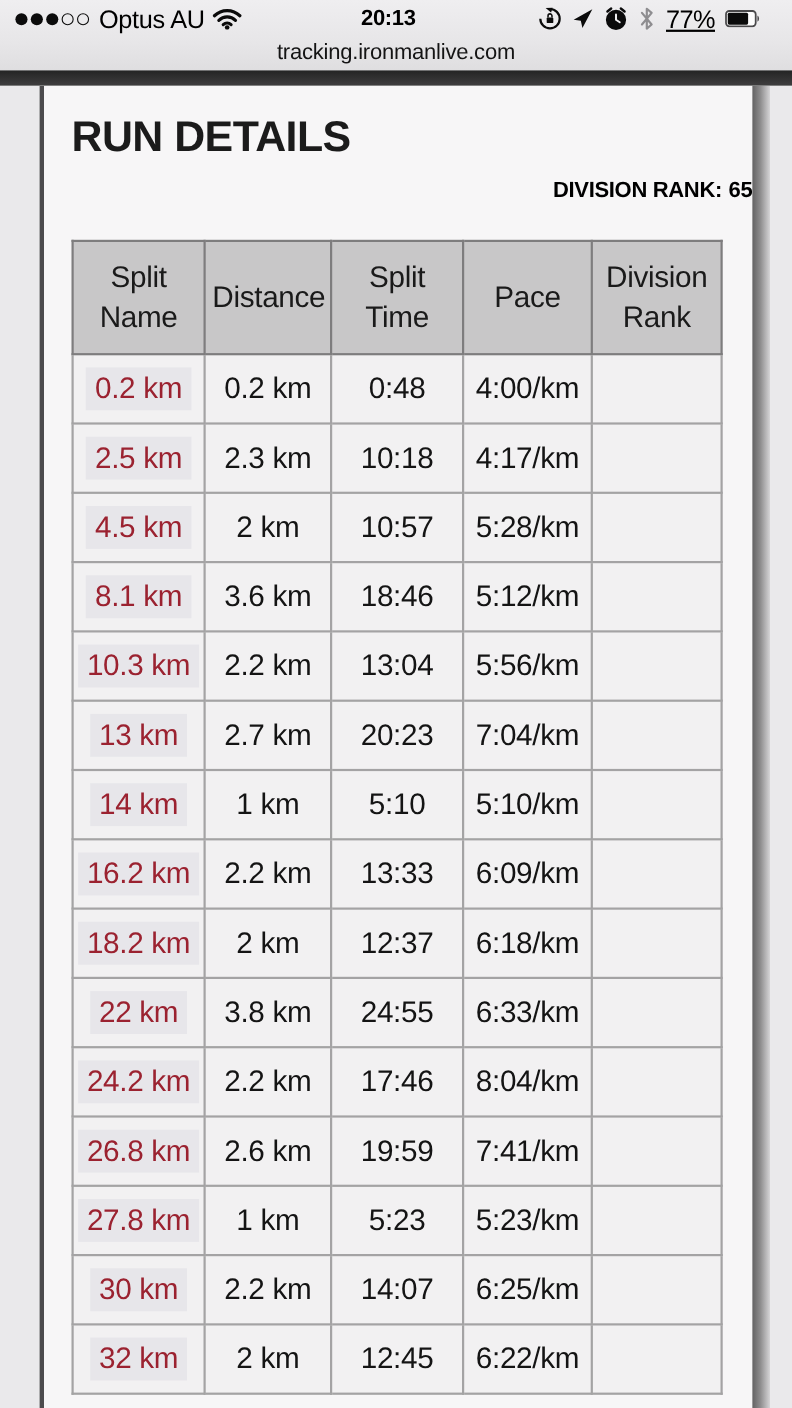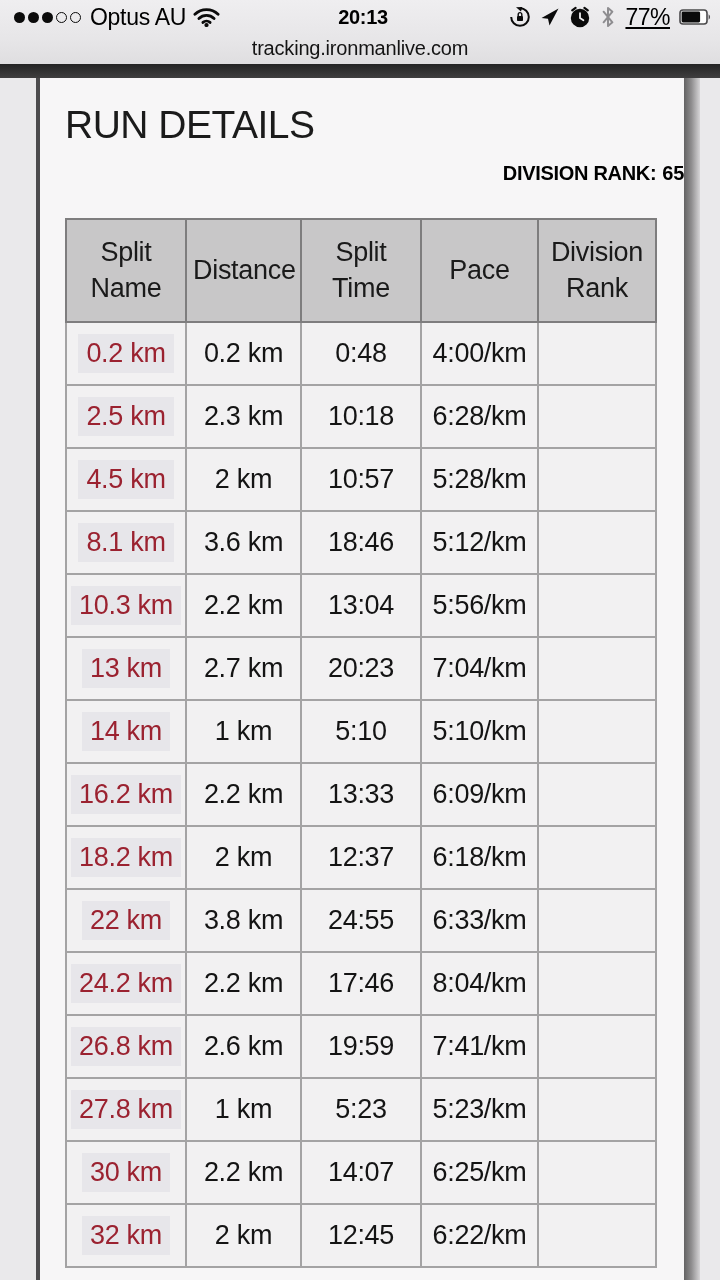--- a/index.html
+++ b/index.html
@@ -11,21 +11,21 @@
   }
   .screen{position:relative;width:720px;height:1280px;overflow:hidden;}
 
   
   .chrome{
     position:absolute;top:0;left:0;width:720px;height:64px;
     background:linear-gradient(to bottom,#efeef0 0%,#e7e6e8 60%,#dfdee0 100%);
   }
   .status-bar{
     height:32px;display:flex;align-items:center;
-    padding:2px 8px 0 14px;box-sizing:border-box;color:#000;
+    padding:2px 28px 0 14px;box-sizing:border-box;color:#000;
   }
   .sb-left{display:flex;align-items:center;gap:7px;flex:1;}
   .dots{display:flex;align-items:center;gap:3px;margin-right:2px;}
   .dot{width:11px;height:11px;border-radius:50%;}
   .dot.filled{background:#0b0b0b;}
   .dot.empty{border:1.5px solid #0b0b0b;box-sizing:border-box;background:transparent;}
   .carrier{font-size:23px;letter-spacing:-0.3px;}
   .sb-center{flex:0 0 auto;font-size:20px;font-weight:700;letter-spacing:-0.3px;}
   .sb-right{display:flex;align-items:center;justify-content:flex-end;gap:9px;flex:1;}
   .sb-right .pct{font-size:23px;letter-spacing:-0.5px;text-decoration:underline;}
@@ -53,21 +53,21 @@
     box-sizing:border-box;background:#f7f6f7;
     border-left:4px solid #4c4b4d;
     padding:0 0 0 25px;overflow:hidden;
   }
   .right-shadow{
     position:absolute;top:0;left:684px;width:16px;height:1202px;
     background:linear-gradient(to right,#636263 0%,#8d8c8d 45%,#d6d5d7 100%);
   }
 
   h1.page-title{
-    margin:26px 0 0;font-size:39px;font-weight:400;color:#1b1b1b;
+    margin:26px 0 0;font-size:39px;font-weight:700;color:#1b1b1b;
     letter-spacing:-0.5px;line-height:1.1;
   }
   .division-rank{
     margin-top:15px;font-size:20px;font-weight:600;color:#000000;
     letter-spacing:-0.3px;
     text-align:right;
   }
   .division-rank .dr-label{margin-right:6px;}
 
   table.splits{
@@ -195,21 +195,21 @@
               <td><a class="split-link" href="#">0.2 km</a></td>
               <td>0.2 km</td>
               <td>0:48</td>
               <td>4:00/km</td>
               <td></td>
             </tr>
             <tr>
               <td><a class="split-link" href="#">2.5 km</a></td>
               <td>2.3 km</td>
               <td>10:18</td>
-              <td>6:28/km</td>
+              <td>4:17/km</td>
               <td></td>
             </tr>
             <tr>
               <td><a class="split-link" href="#">4.5 km</a></td>
               <td>2 km</td>
               <td>10:57</td>
               <td>5:28/km</td>
               <td></td>
             </tr>
             <tr>

